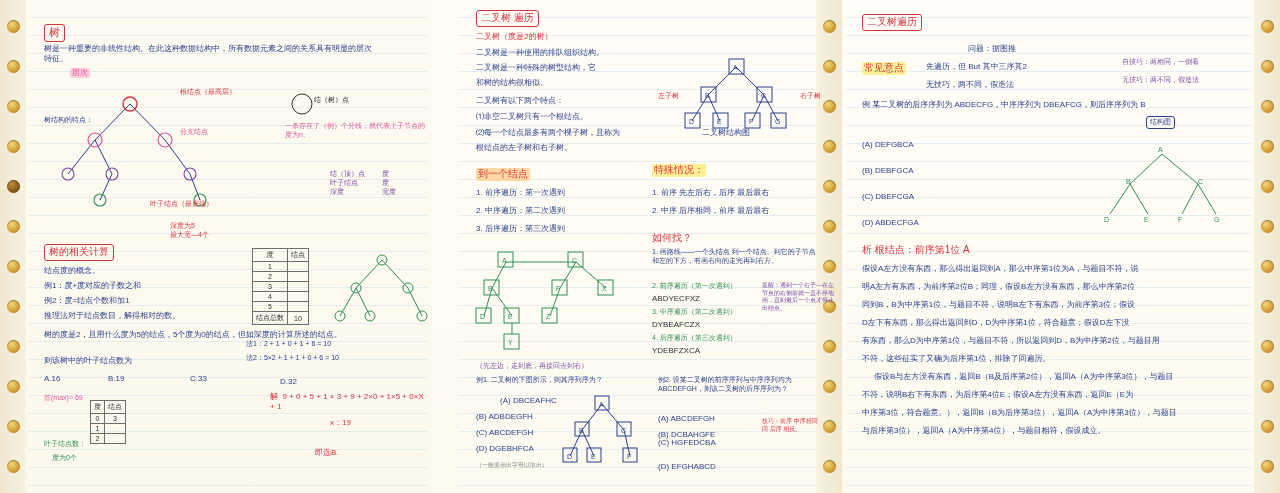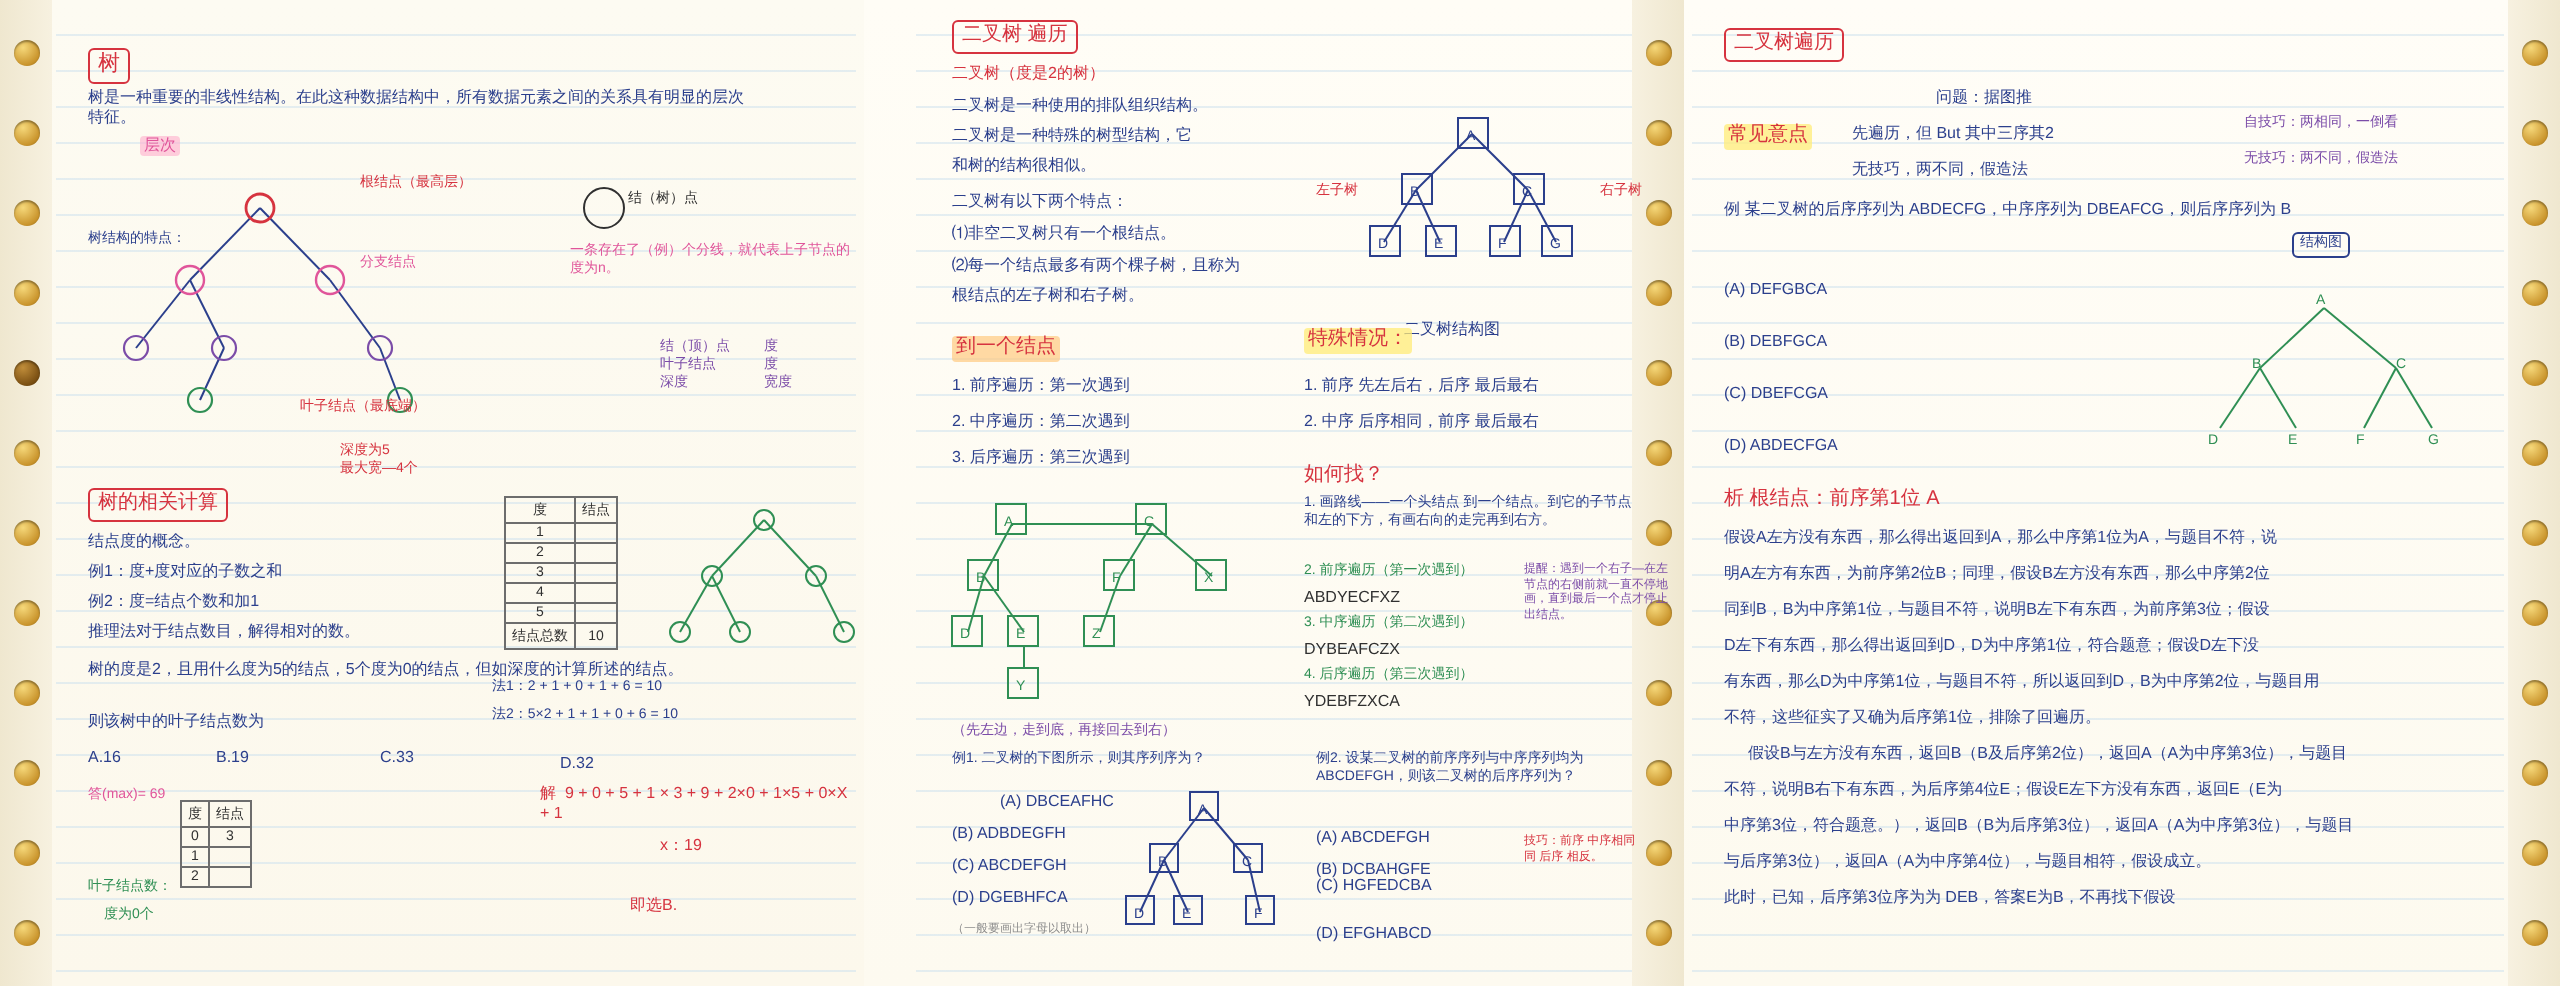--- a/index.html
+++ b/index.html
@@ -280,21 +280,21 @@
         <text class="nd" x="17" y="69" fill="#2b3f8c">D</text>
         <rect x="41" y="58" width="15" height="15" fill="none" stroke="#2b3f8c"></rect>
         <text class="nd" x="45" y="69" fill="#2b3f8c">E</text>
         <rect x="73" y="58" width="15" height="15" fill="none" stroke="#2b3f8c"></rect>
         <text class="nd" x="77" y="69" fill="#2b3f8c">F</text>
         <rect x="99" y="58" width="15" height="15" fill="none" stroke="#2b3f8c"></rect>
         <text class="nd" x="103" y="69" fill="#2b3f8c">G</text>
       </svg>
       <div class="hw f7 ink-red" style="left:196px;top:92px;width:30px;">左子树</div>
       <div class="hw f7 ink-red" style="left:338px;top:92px;width:32px;">右子树</div>
-      <div class="hw f8 ink-blue" style="left:240px;top:128px;margin-top:32px;">二叉树结构图</div>
+      <div class="hw f8 ink-blue" style="left:240px;top:128px;">二叉树结构图</div>
 
       <div class="hw f9 ink-red hl-orange" style="left:14px;top:168px;">到一个结点</div>
       <div class="hw f8 ink-blue" style="left:14px;top:188px;">1. 前序遍历：第一次遇到</div>
       <div class="hw f8 ink-blue" style="left:14px;top:206px;">2. 中序遍历：第二次遇到</div>
       <div class="hw f8 ink-blue" style="left:14px;top:224px;">3. 后序遍历：第三次遇到</div>
 
       <div class="hw f9 ink-red hl-yellow" style="left:190px;top:164px;">特殊情况：</div>
       <div class="hw f8 ink-blue" style="left:190px;top:188px;width:180px;">1. 前序 先左后右，后序 最后最右</div>
       <div class="hw f8 ink-blue" style="left:190px;top:206px;width:180px;">2. 中序 后序相同，前序 最后最右</div>
 
@@ -432,21 +432,20 @@
 
       <div class="hw f9 ink-red" style="left:12px;top:244px;">析 根结点：前序第1位 A</div>
 
       <div class="hw f8 ink-blue" style="left:12px;top:264px;width:412px;">假设A左方没有东西，那么得出返回到A，那么中序第1位为A，与题目不符，说</div>
       <div class="hw f8 ink-blue" style="left:12px;top:282px;width:412px;">明A左方有东西，为前序第2位B；同理，假设B左方没有东西，那么中序第2位</div>
       <div class="hw f8 ink-blue" style="left:12px;top:300px;width:412px;">同到B，B为中序第1位，与题目不符，说明B左下有东西，为前序第3位；假设</div>
       <div class="hw f8 ink-blue" style="left:12px;top:318px;width:412px;">D左下有东西，那么得出返回到D，D为中序第1位，符合题意；假设D左下没</div>
       <div class="hw f8 ink-blue" style="left:12px;top:336px;width:412px;">有东西，那么D为中序第1位，与题目不符，所以返回到D，B为中序第2位，与题目用</div>
       <div class="hw f8 ink-blue" style="left:12px;top:354px;width:412px;">不符，这些征实了又确为后序第1位，排除了回遍历。</div>
       <div class="hw f8 ink-blue" style="left:24px;top:372px;width:412px;">假设B与左方没有东西，返回B（B及后序第2位），返回A（A为中序第3位），与题目</div>
-      <div class="hw f8 ink-blue" style="left:12px;top:390px;width:412px;">不符，说明B右下有东西，为后序第4位E；假设E左下方没有东西，返回E（E为</div>
+      <div class="hw f8 ink-blue" style="left:12px;top:390px;width:412px;">不符，说明B右下有东西，为后序第4位E；假设A左方没有东西，返回E（E为</div>
       <div class="hw f8 ink-blue" style="left:12px;top:408px;width:412px;">中序第3位，符合题意。），返回B（B为后序第3位），返回A（A为中序第3位），与题目</div>
       <div class="hw f8 ink-blue" style="left:12px;top:426px;width:412px;">与后序第3位），返回A（A为中序第4位），与题目相符，假设成立。</div>
-      <div class="hw f8 ink-blue" style="left:12px;top:444px;width:412px;">此时，已知，后序第3位序为为 DEB，答案E为B，不再找下假设</div>
       <div class="hw f8 ink-blue" style="left:12px;top:466px;width:412px;"></div>
     </div>
   </div>
 
 </div>
 
 </body></html>

